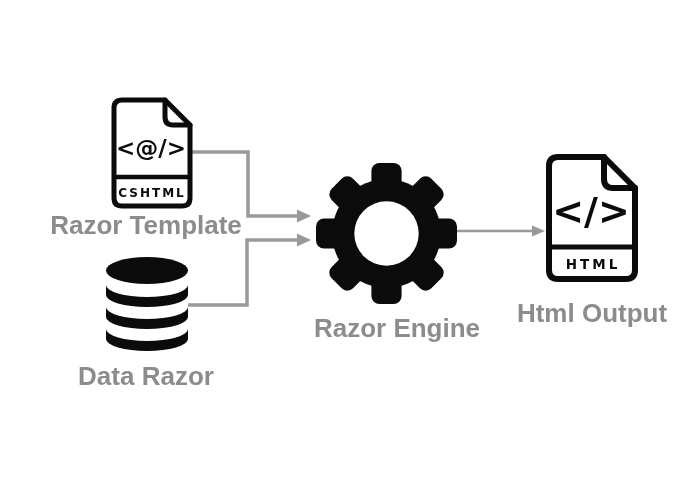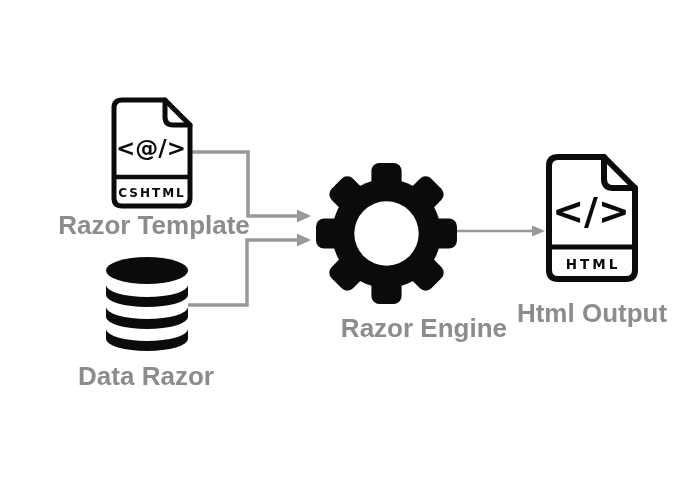--- a/index.html
+++ b/index.html
@@ -70,21 +70,21 @@
 
   <div class="abs" style="left:110px; top:97px;">
     <svg width="84" height="112" viewBox="0 0 84 112">
       <path class="page-outline" stroke-width="5" d="M55 3 H12 Q4 3 4 11 V101 Q4 109 12 109 H72 Q80 109 80 101 V28 Z"></path>
       <path class="page-fold" stroke-width="5" d="M55 3 V20 Q55 28 63 28 H80"></path>
       <text class="glyph-text" x="41" y="59" font-size="23" text-anchor="middle">&lt;@/&gt;</text>
       <line class="page-divider" x1="4" y1="80" x2="80" y2="80" stroke-width="4.5"></line>
       <text class="badge-text" x="42" y="100" font-size="12" letter-spacing="2" text-anchor="middle">CSHTML</text>
     </svg>
   </div>
-  <div class="node-label" style="left:44px; top:211px;">Razor Template</div>
+  <div class="node-label" style="left:36px; top:211px;">Razor Template</div>
 
   <div class="abs" style="left:103px; top:257px;">
     <svg width="88" height="96" viewBox="0 0 88 96">
       <ellipse class="solid-black" cx="44" cy="13.5" rx="41" ry="13.5"></ellipse>
       <path class="solid-black" d="M3 28 A41 12 0 0 0 85 28 L85 38 A41 12 0 0 1 3 38 Z"></path>
       <path class="solid-black" d="M3 50 A41 12 0 0 0 85 50 L85 60 A41 12 0 0 1 3 60 Z"></path>
       <path class="solid-black" d="M3 72 A41 12 0 0 0 85 72 L85 82 A41 12 0 0 1 3 82 Z"></path>
     </svg>
   </div>
   <div class="node-label" style="left:36px; top:362px;">Data Razor</div>
@@ -94,21 +94,21 @@
       <g class="solid-black">
         <rect x="57" y="2" width="30" height="140" rx="8"></rect>
         <rect x="57" y="2" width="30" height="140" rx="8" transform="rotate(45 72 72)"></rect>
         <rect x="57" y="2" width="30" height="140" rx="8" transform="rotate(90 72 72)"></rect>
         <rect x="57" y="2" width="30" height="140" rx="8" transform="rotate(135 72 72)"></rect>
         <circle cx="72" cy="72" r="54"></circle>
       </g>
       <circle cx="72" cy="72" r="32" fill="#ffffff"></circle>
     </svg>
   </div>
-  <div class="node-label" style="left:287px; top:314px;text-align:right;">Razor Engine</div>
+  <div class="node-label" style="left:287px; top:314px;">Razor Engine</div>
 
   <div class="abs" style="left:545px; top:153px;">
     <svg width="94" height="130" viewBox="0 0 94 130">
       <path class="page-outline" stroke-width="6" d="M59 4 H13 Q4 4 4 13 V117 Q4 126 13 126 H81 Q90 126 90 117 V35 Z"></path>
       <path class="page-fold" stroke-width="6" d="M59 4 V26 Q59 35 68 35 H90"></path>
       <text class="glyph-text" x="46" y="71" font-size="38" text-anchor="middle">&lt;/&gt;</text>
       <line class="page-divider" x1="4" y1="94" x2="90" y2="94" stroke-width="5"></line>
       <text class="badge-text" x="48" y="116" font-size="13.5" letter-spacing="3" text-anchor="middle">HTML</text>
     </svg>
   </div>

